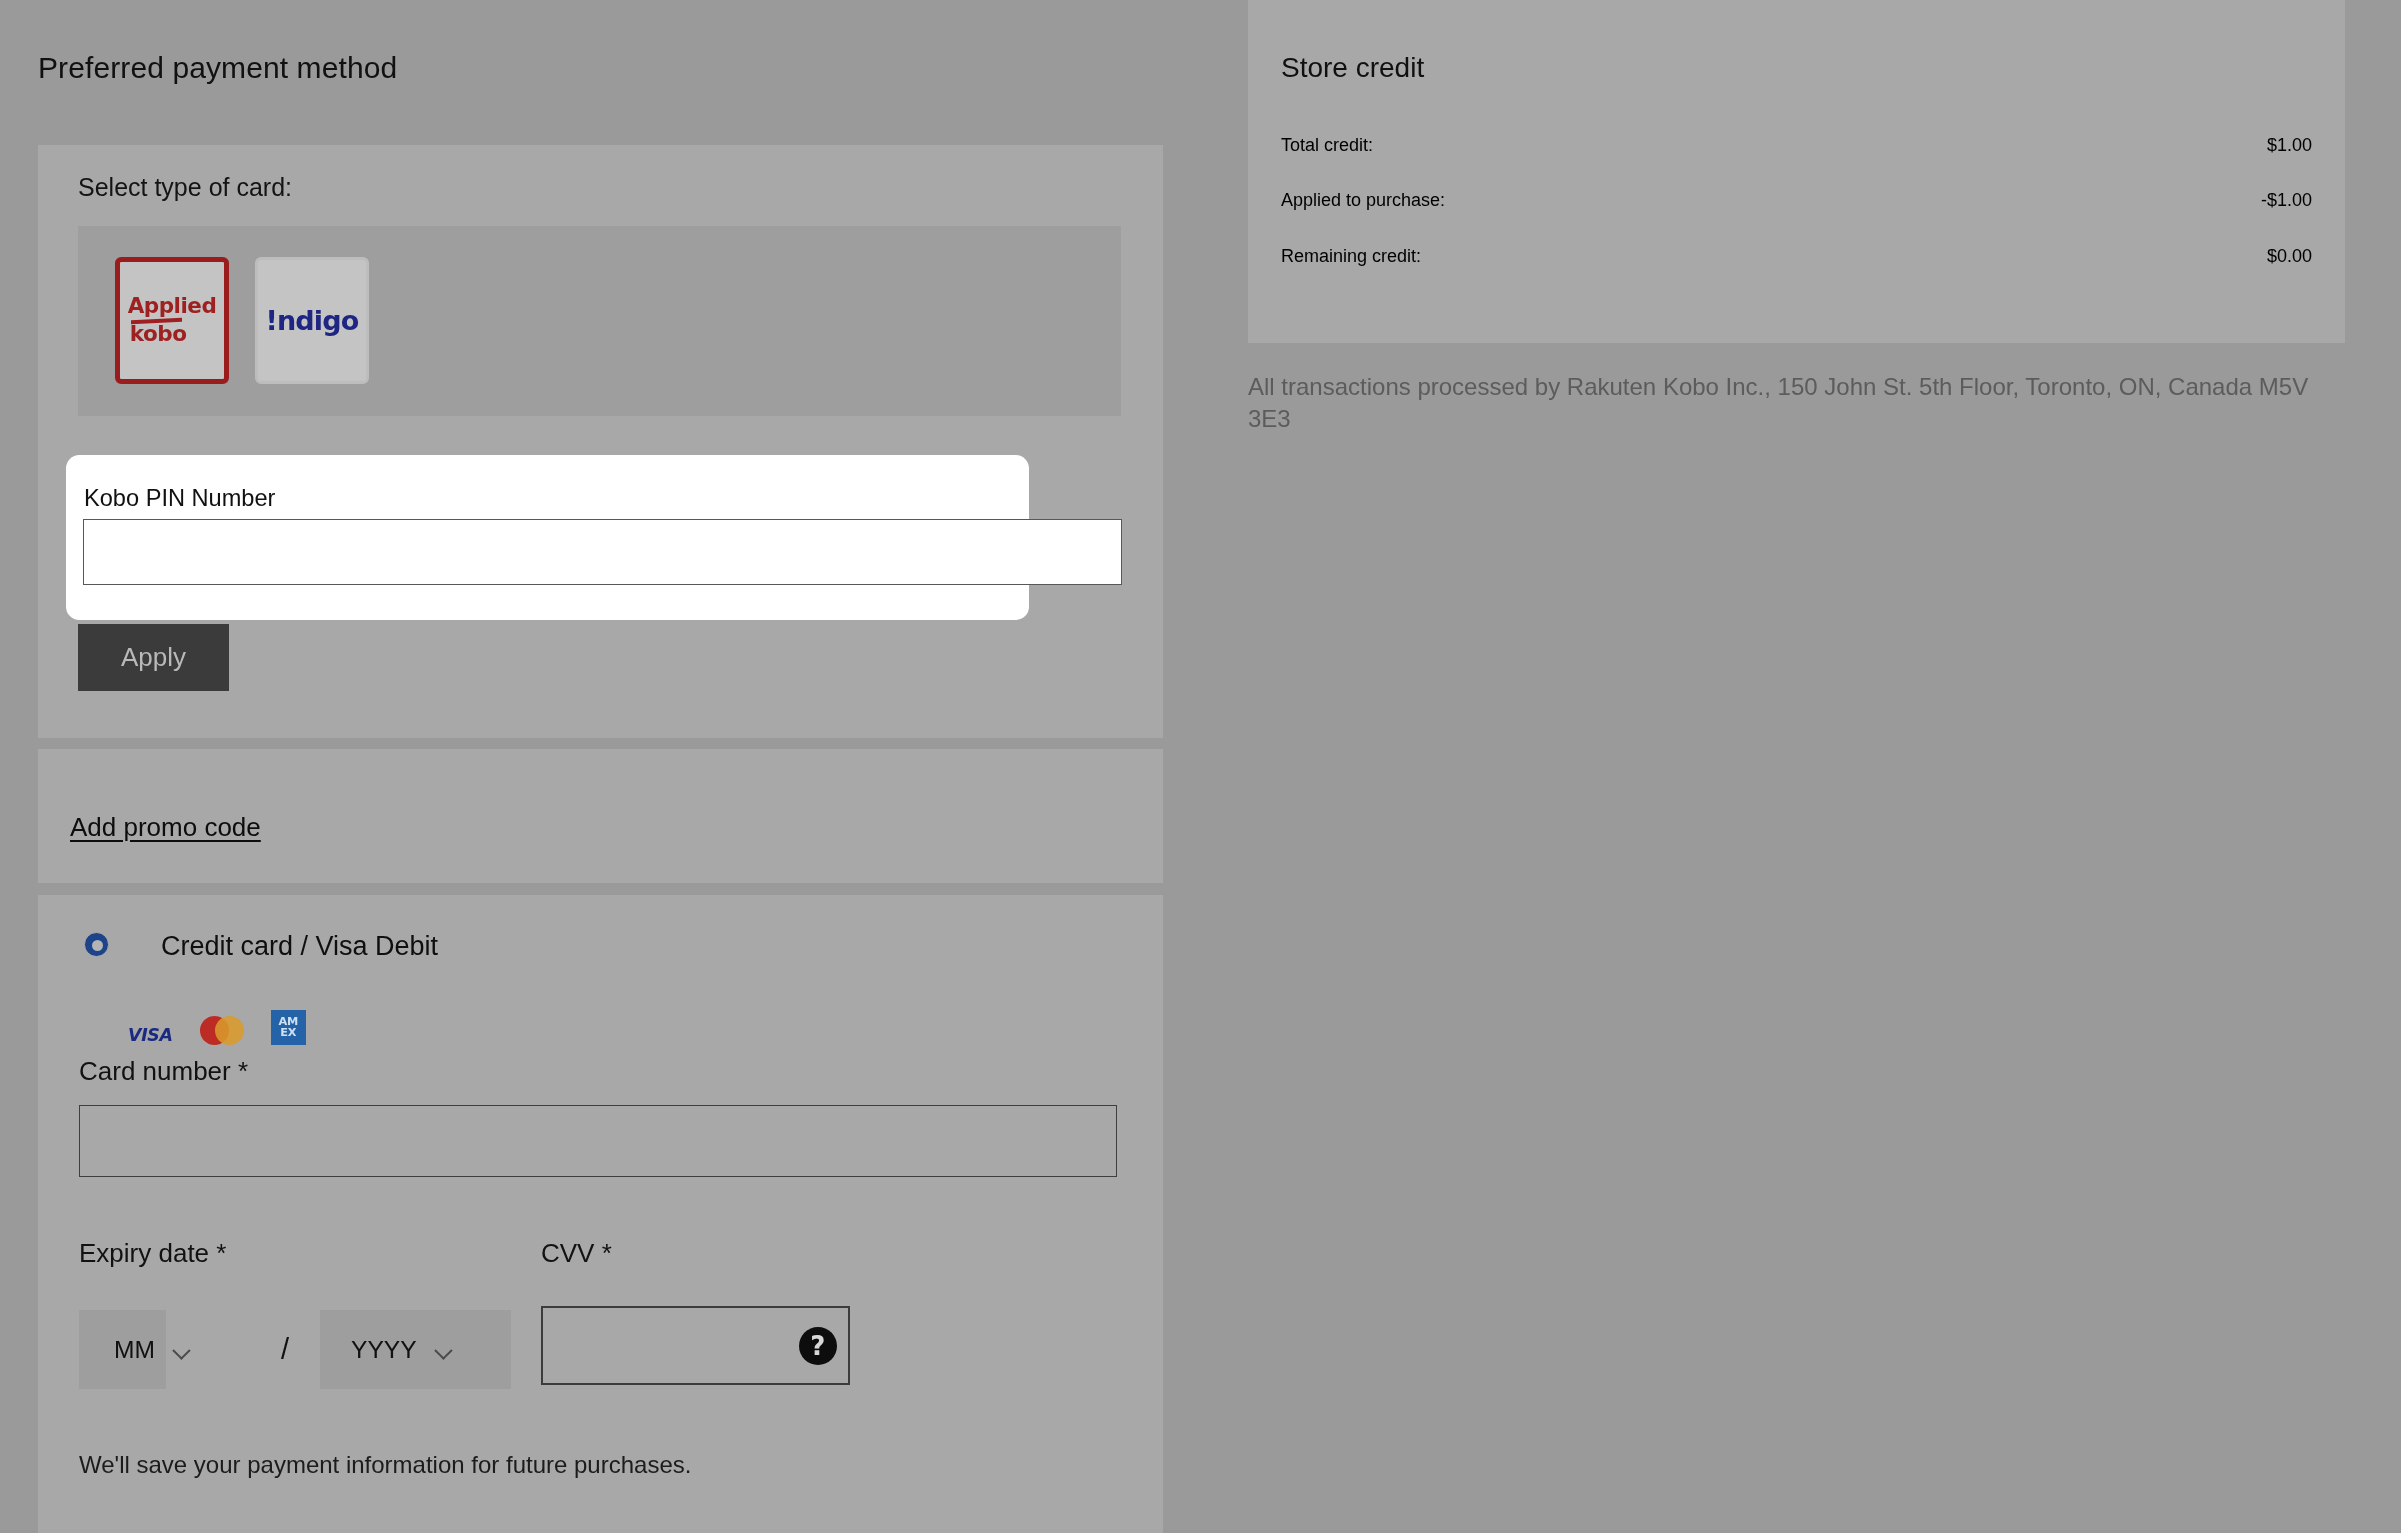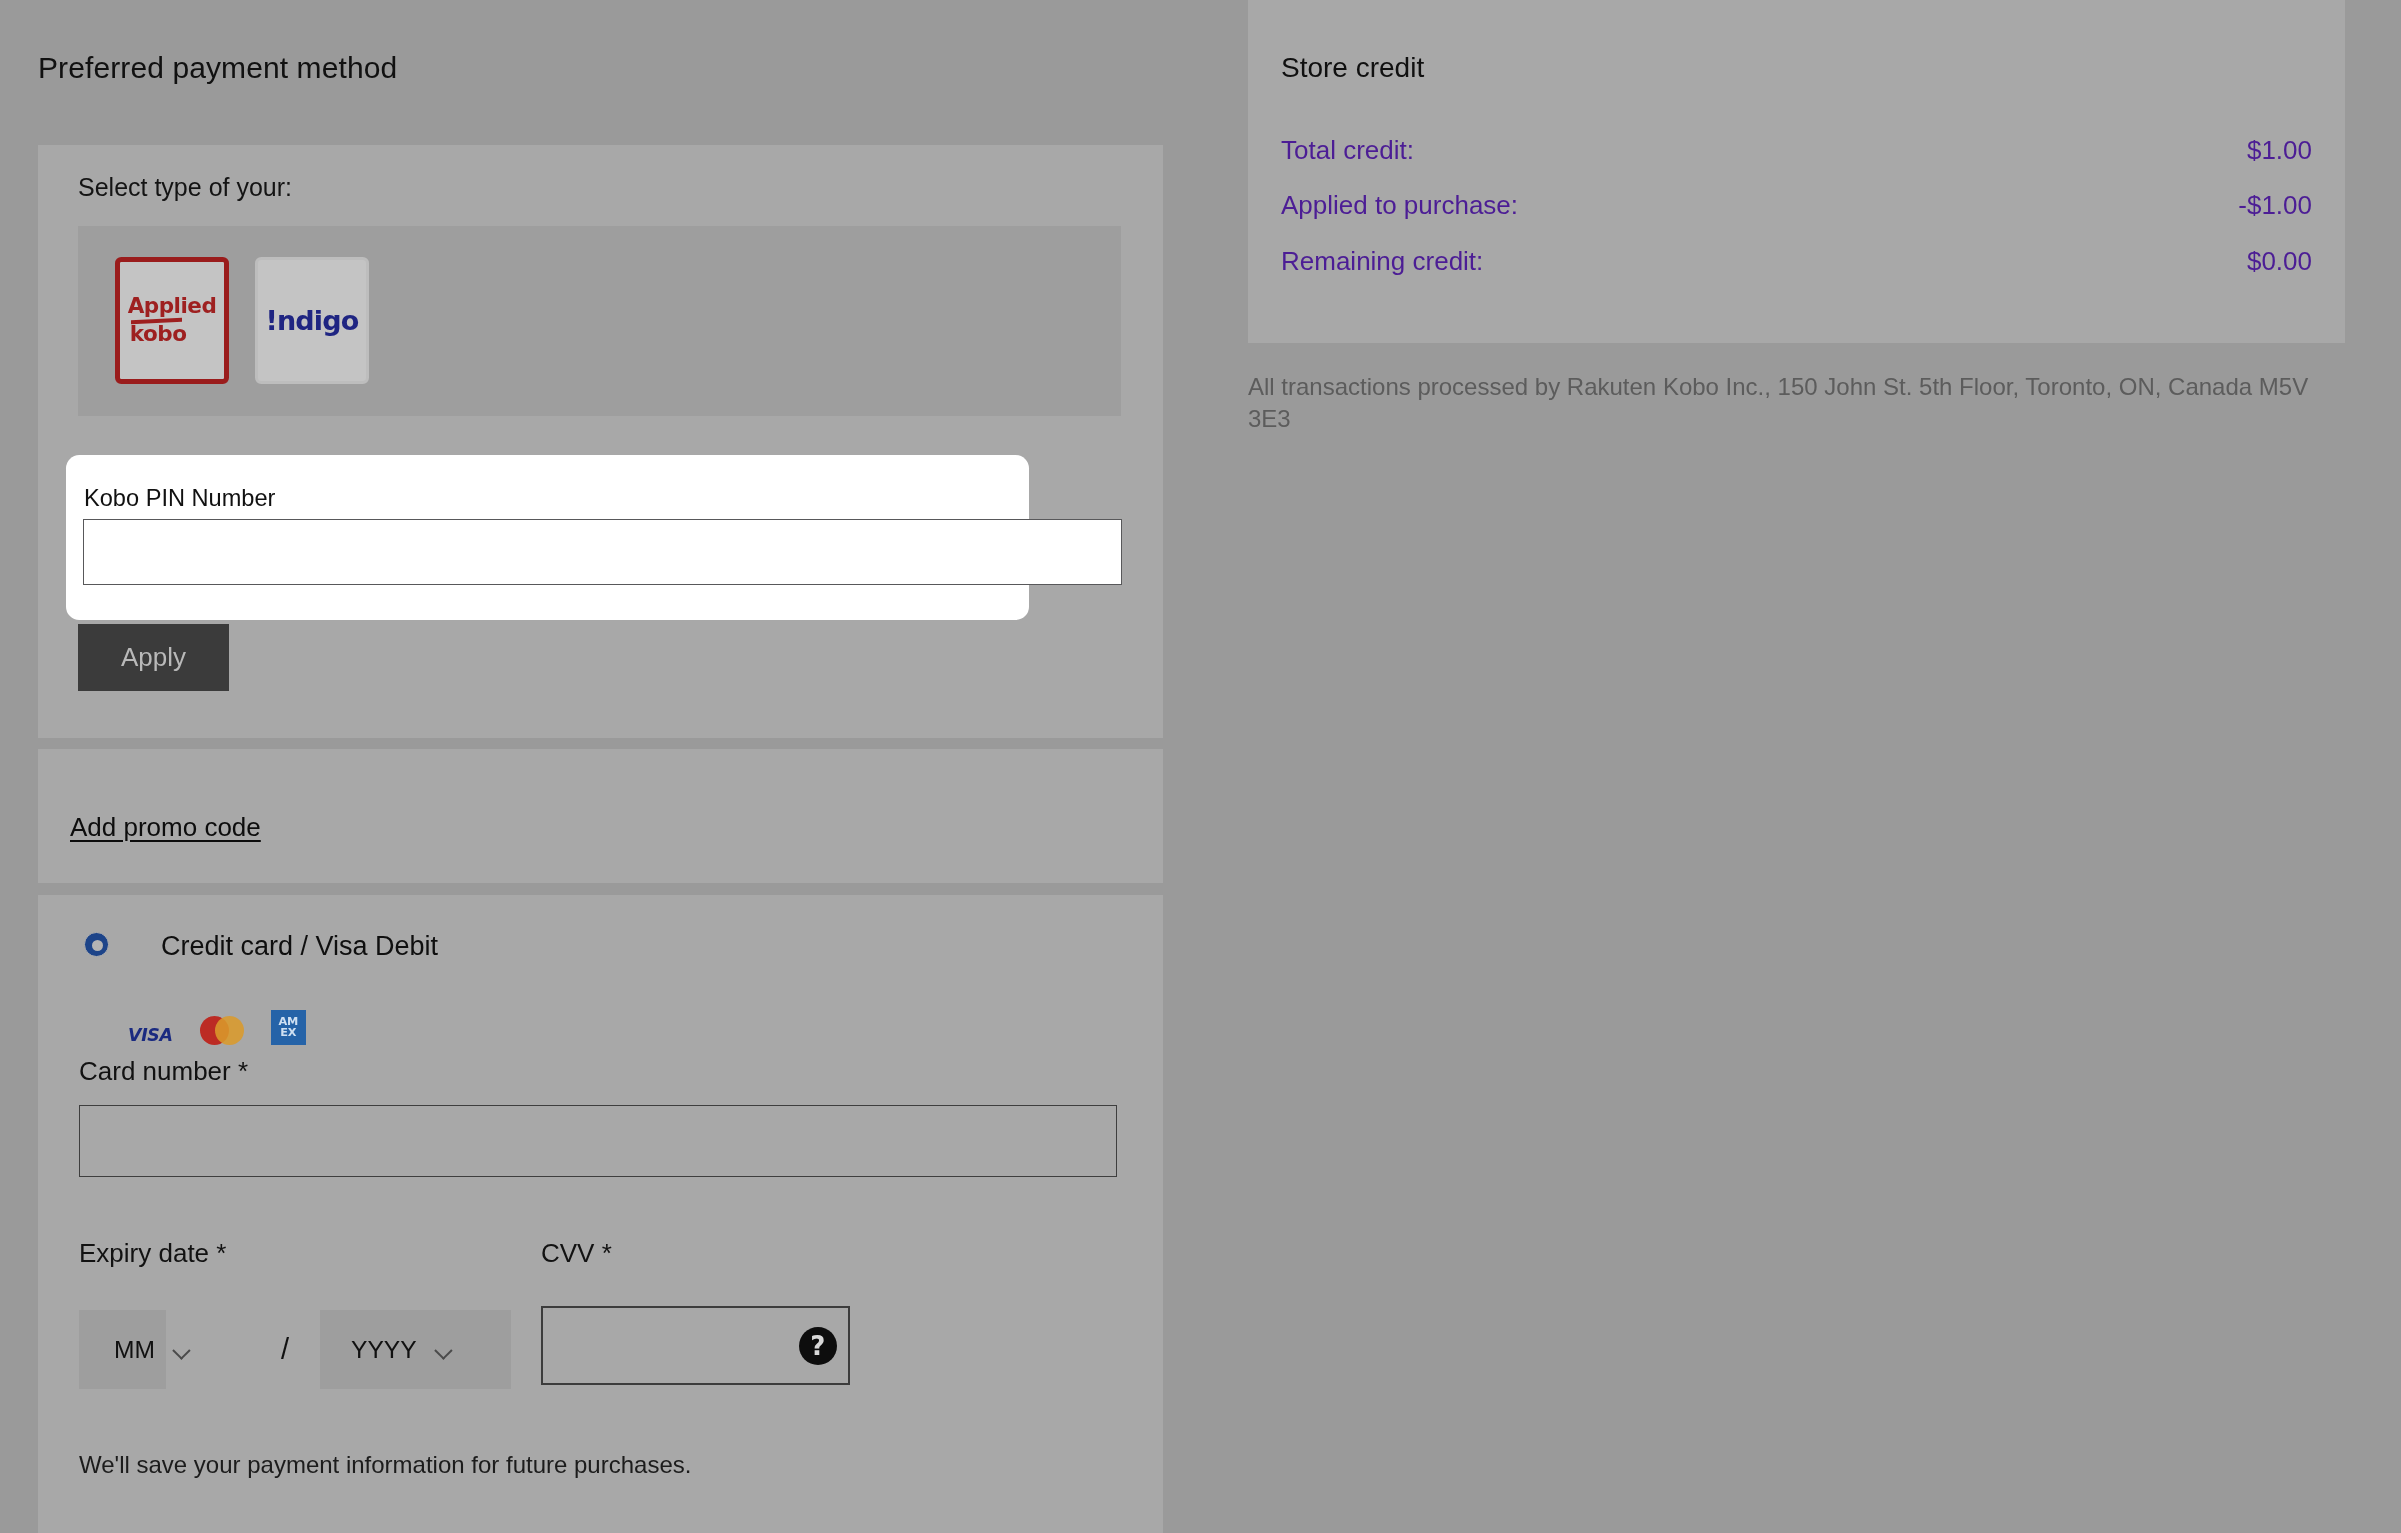--- a/index.html
+++ b/index.html
@@ -267,21 +267,21 @@
     background: #a8a8a8;
   }
   #store-credit-title {
     position: absolute; left: 33px; top: 72px;
     font-size: 28px; color: #101010; white-space: nowrap;
   }
   .credit-row {
     position: absolute;
     left: 33px; width: 1031px;
     display: flex; justify-content: space-between; align-items: baseline;
-    font-size: 26px; color: #4c1d95;
+    font-size: 18px; color: #000000;
   }
   #credit-row-0 { top: 155px; }
   #credit-row-1 { top: 210px; }
   #credit-row-2 { top: 266px; }
 
   #processor-note {
     position: absolute;
     left: 1248px; top: 371px;
     width: 1102px;
     font-size: 24px; line-height: 1.35;
@@ -290,21 +290,21 @@
 </style>
 </head>
 <body>
 
 <div id="left-column">
 
   <div id="page-title">Preferred payment method</div>
 
   <div class="panel" id="card-type-panel">
 
-    <div id="select-type-label">Select type of your:</div>
+    <div id="select-type-label">Select type of card:</div>
 
     <div id="card-logo-strip">
 
       <div class="card-logo-tile" id="logo-tile-kobo">
         <div class="kobo-wordmark">
           <span class="kw-top">Applied</span>
           <span class="kw-rule"></span>
           <span class="kw-bot">kobo</span>
         </div>
       </div>

